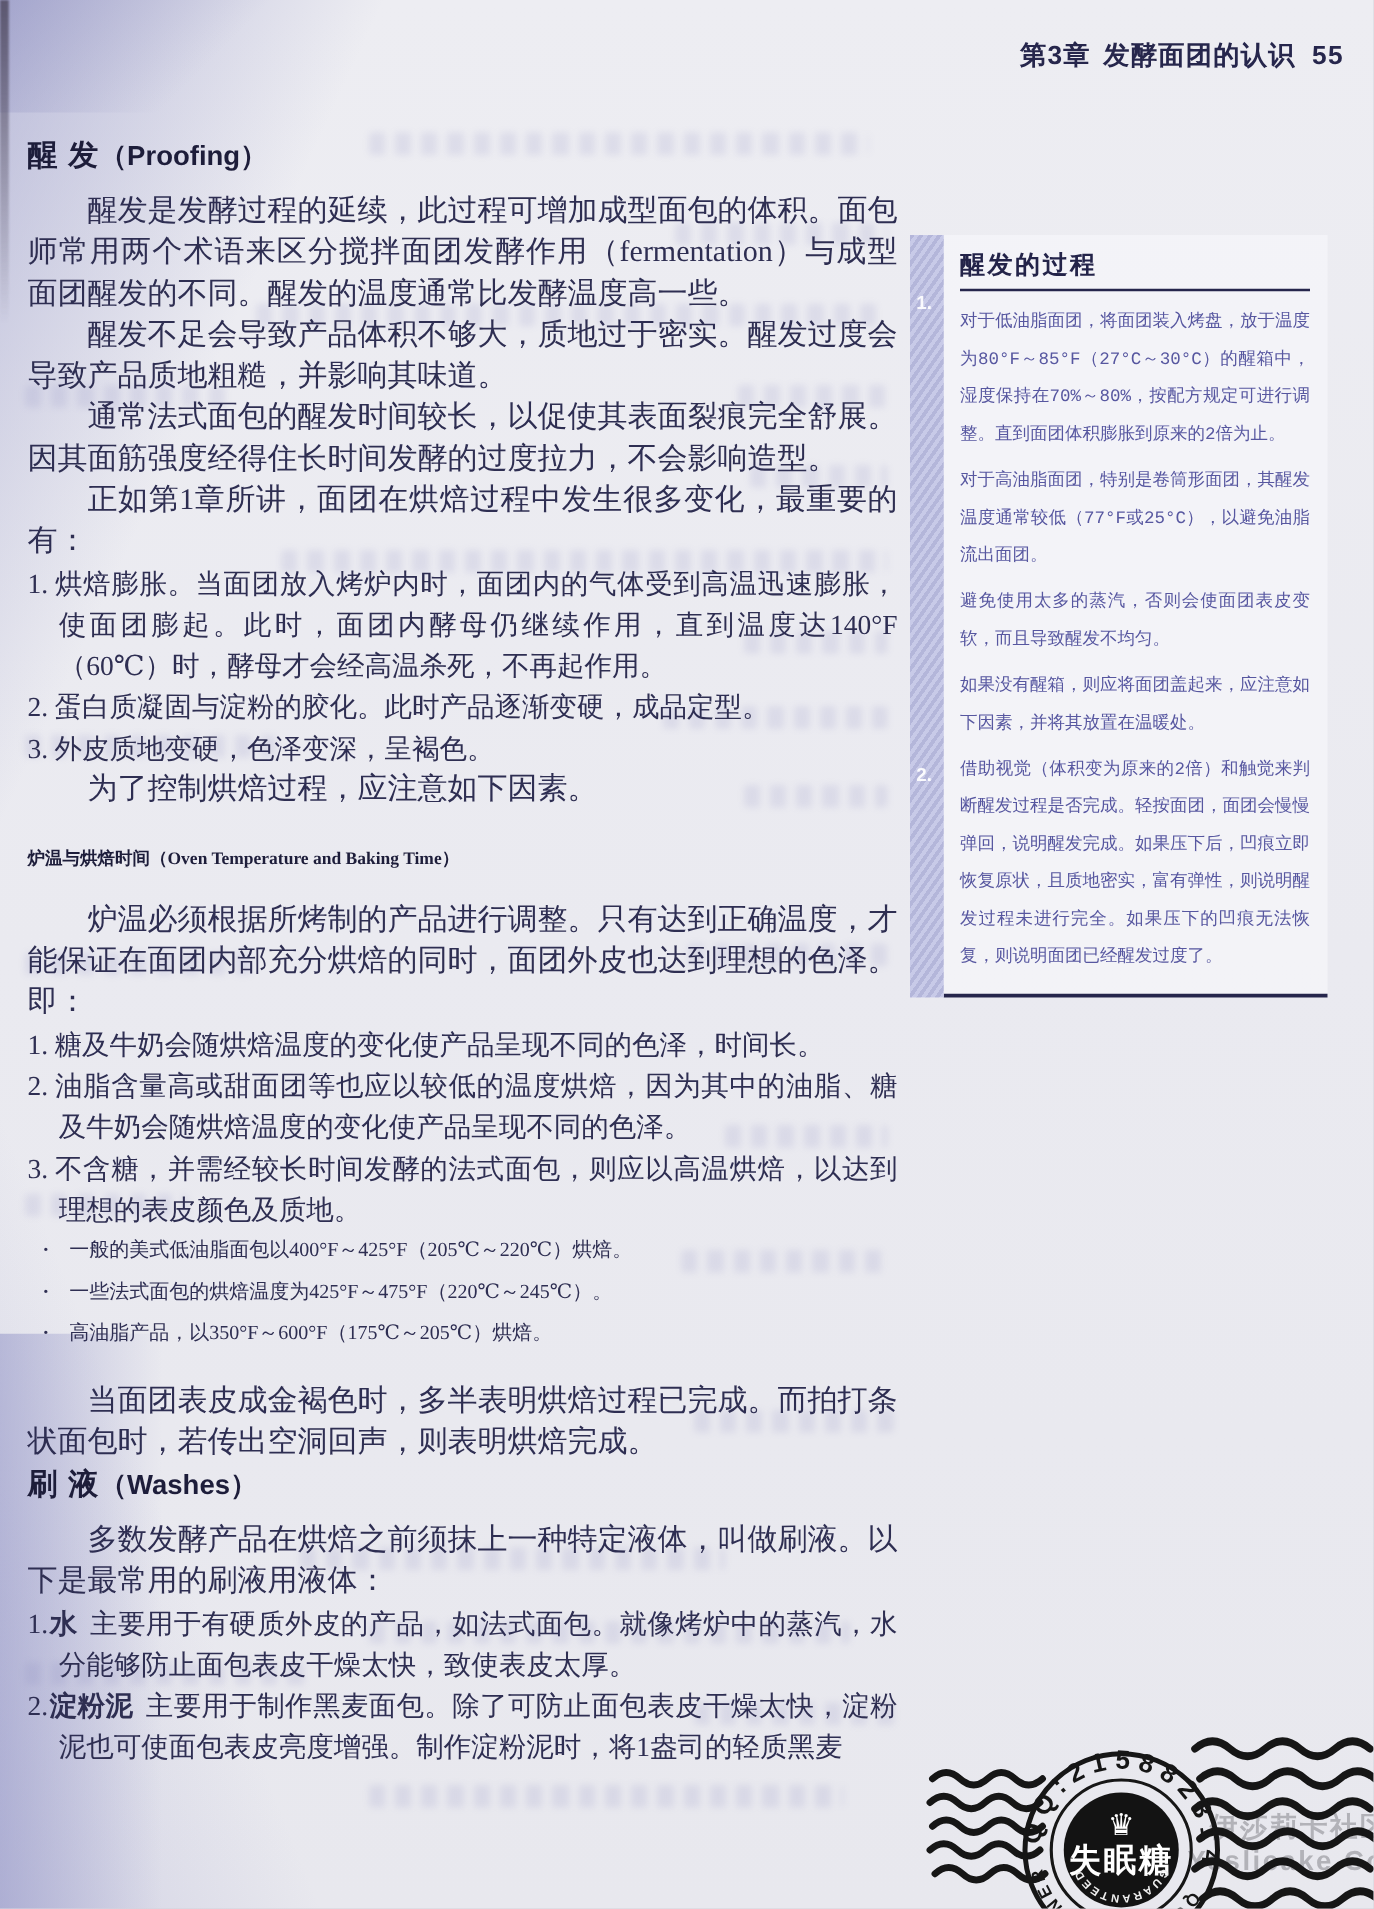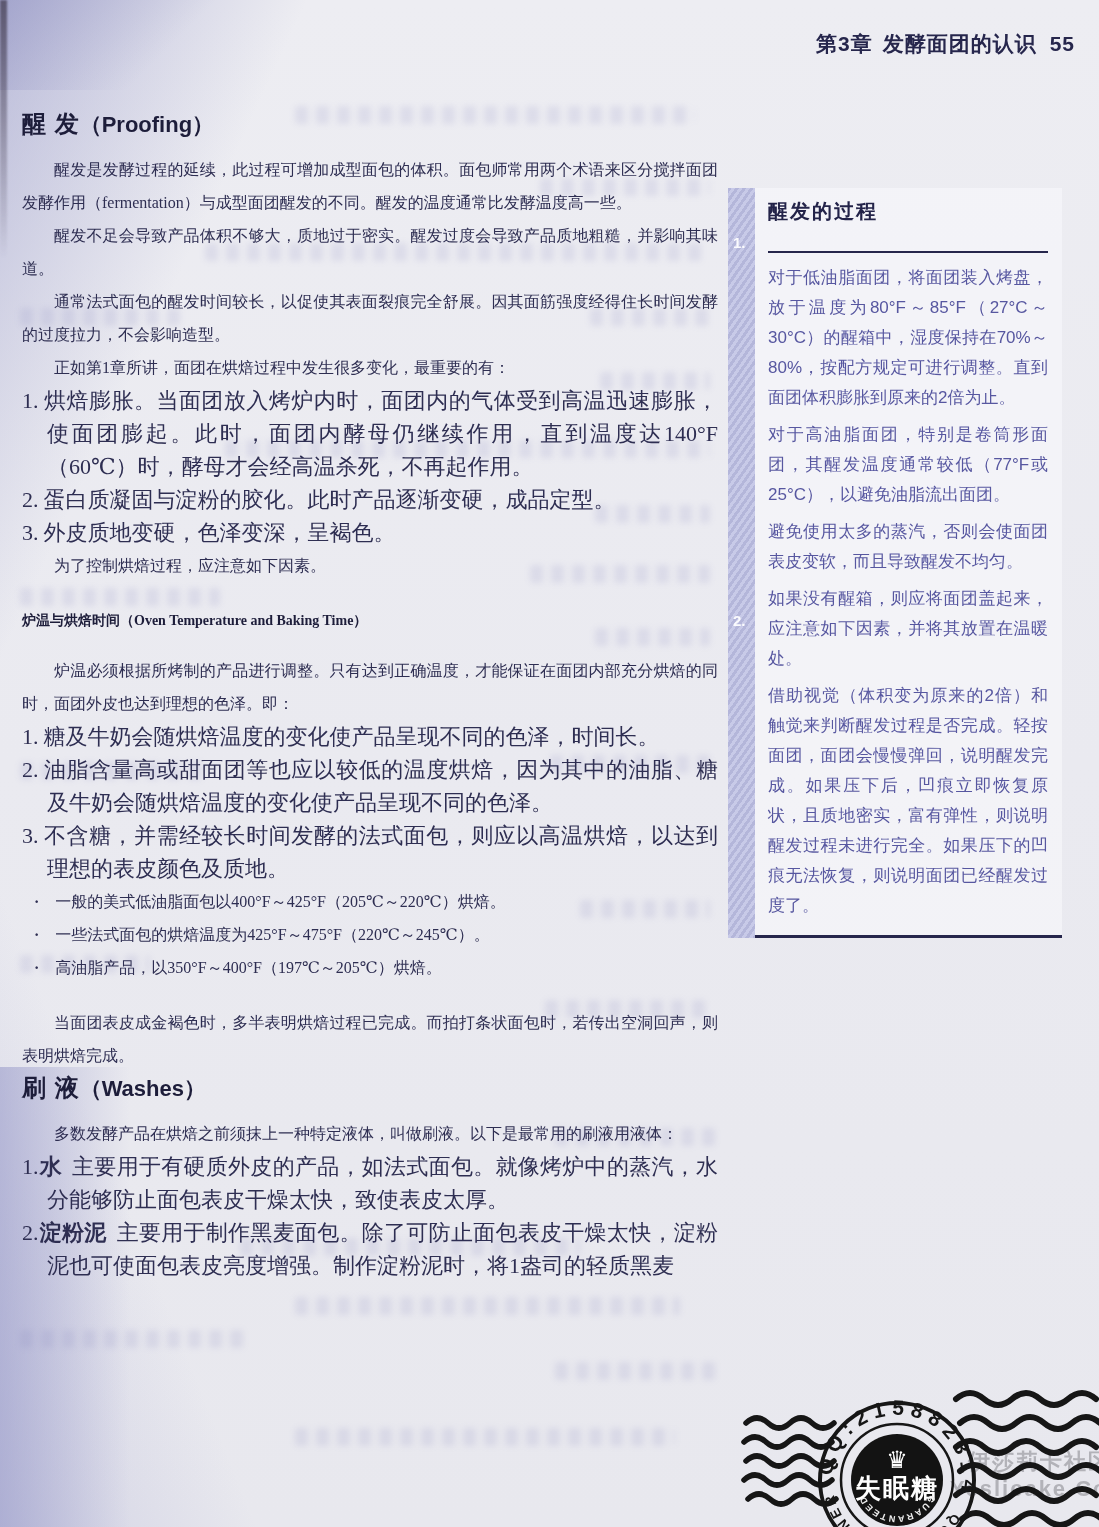--- a/index.html
+++ b/index.html
@@ -22,39 +22,39 @@
     font-family:"Liberation Sans","DejaVu Sans",sans-serif;font-weight:bold;
     font-size:21px;color:#26264c;letter-spacing:1px;}
   .header .ttl{margin-left:10px}
   .header .pg{margin-left:13px}
 
   .main{position:absolute;left:22px;top:108px;width:696px;}
   h2.sec{font-family:"Liberation Sans","DejaVu Sans",sans-serif;font-size:24px;font-weight:bold;
     color:#1d1d3a;margin:0 0 13px 0;letter-spacing:1px;}
   h2.sec .en{font-size:22px;letter-spacing:0;}
   .sub{font-size:14px;font-weight:bold;color:#1d1d3a;margin:30px 0 24px 0;}
-  .p{font-size:16px;line-height:33px;text-align:justify;margin:0;text-indent:2em;color:#2e2e52;}
+  .p{font-size:24px;line-height:33px;text-align:justify;margin:0;text-indent:2em;color:#2e2e52;}
   .li{font-size:22px;line-height:33px;text-align:justify;margin:0;padding-left:25px;text-indent:-25px;color:#2e2e52;}
   .li .num{margin-right:5px;}
   .wli .num{margin-right:1px;}
   .term{font-family:"Liberation Sans","DejaVu Sans",sans-serif;font-weight:bold;margin-right:10px;}
   .bullet{font-size:16px;line-height:33px;margin:0;padding-left:32px;text-indent:-20px;color:#2e2e52;}
   .bullet .mark{margin-right:16px;font-weight:bold;}
   .mt1{margin-top:22px;} .mt2{margin-top:22px;}
 
   .sidebar{position:absolute;left:728px;top:188px;width:334px;display:flex;background:rgba(250,250,253,.55);}
   .sb-strip{width:27px;position:relative;flex:none;
     background:repeating-linear-gradient(125deg,#b4b6da 0 3px,#c8cae8 3px 6px);}
   .sb-num{position:absolute;left:5px;color:rgba(255,255,255,.92);
     font:bold 15px "Liberation Sans","DejaVu Sans",sans-serif;}
   .sb-num.n1{top:46px;} .sb-num.n2{top:424px;}
   .sb-body{flex:1;padding:10px 14px 14px 13px;border-bottom:3px solid #26264c;}
   .sb-title{font:bold 20px "Liberation Sans","DejaVu Sans",sans-serif;color:#232349;
-    letter-spacing:2px;padding-bottom:26px;border-bottom:2px solid #26264c;margin-bottom:10px;}
-  .sb-p{font-family:Liberation Sans, sans-serif;font-size:17px;line-height:30px;
+    letter-spacing:2px;padding-bottom:6px;border-bottom:2px solid #26264c;margin-bottom:10px;}
+  .sb-p{font-family:Liberation Mono, monospace;font-size:14px;line-height:30px;
     color:#5757a0;text-align:justify;margin:0 0 7px 0;}
   .sb-p:last-child{margin-bottom:0;}
 
   .g{position:absolute;height:18px;border-radius:3px;
     background:repeating-linear-gradient(90deg,rgba(124,124,184,.55) 0 13px,rgba(124,124,184,0) 13px 21px);
     filter:blur(3px);opacity:.26;pointer-events:none;}
 
   .wm{position:absolute;left:950px;top:1448px;z-index:1;
     font:bold 22px "Liberation Sans","DejaVu Sans",sans-serif;
     color:#b2b2b8;letter-spacing:2px;line-height:27px;text-align:center;}
@@ -109,21 +109,21 @@
     <p class="li"><span class="num">3.</span><span>外皮质地变硬，色泽变深，呈褐色。</span></p>
     <p class="p">为了控制烘焙过程，应注意如下因素。</p>
 
     <h3 class="sub">炉温与烘焙时间（Oven Temperature and Baking Time）</h3>
     <p class="p">炉温必须根据所烤制的产品进行调整。只有达到正确温度，才能保证在面团内部充分烘焙的同时，面团外皮也达到理想的色泽。即：</p>
     <p class="li"><span class="num">1.</span><span>糖及牛奶会随烘焙温度的变化使产品呈现不同的色泽，时间长。</span></p>
     <p class="li"><span class="num">2.</span><span>油脂含量高或甜面团等也应以较低的温度烘焙，因为其中的油脂、糖及牛奶会随烘焙温度的变化使产品呈现不同的色泽。</span></p>
     <p class="li"><span class="num">3.</span><span>不含糖，并需经较长时间发酵的法式面包，则应以高温烘焙，以达到理想的表皮颜色及质地。</span></p>
     <p class="bullet"><span class="mark">·</span><span>一般的美式低油脂面包以400°F～425°F（205℃～220℃）烘焙。</span></p>
     <p class="bullet"><span class="mark">·</span><span>一些法式面包的烘焙温度为425°F～475°F（220℃～245℃）。</span></p>
-    <p class="bullet"><span class="mark">·</span><span>高油脂产品，以350°F～400°F（197℃～205℃）烘焙。</span></p>
+    <p class="bullet"><span class="mark">·</span><span>高油脂产品，以350°F～600°F（175℃～205℃）烘焙。</span></p>
     <p class="p mt2">当面团表皮成金褐色时，多半表明烘焙过程已完成。而拍打条状面包时，若传出空洞回声，则表明烘焙完成。</p>
 
     <h2 class="sec mt1"><span>刷 液</span><span class="en">（Washes）</span></h2>
     <p class="p">多数发酵产品在烘焙之前须抹上一种特定液体，叫做刷液。以下是最常用的刷液用液体：</p>
     <p class="li wli"><span class="num">1.</span><span class="term">水</span><span>主要用于有硬质外皮的产品，如法式面包。就像烤炉中的蒸汽，水分能够防止面包表皮干燥太快，致使表皮太厚。</span></p>
     <p class="li wli"><span class="num">2.</span><span class="term">淀粉泥</span><span>主要用于制作黑麦面包。除了可防止面包表皮干燥太快，淀粉泥也可使面包表皮亮度增强。制作淀粉泥时，将1盎司的轻质黑麦</span></p>
   </div>
 
   <div class="sidebar">
     <div class="sb-strip">

